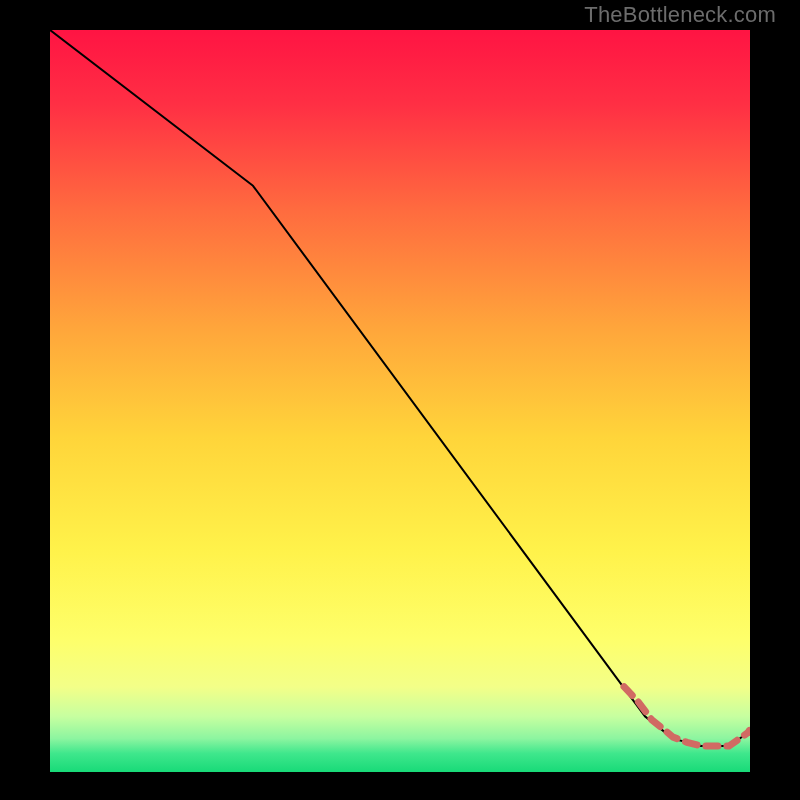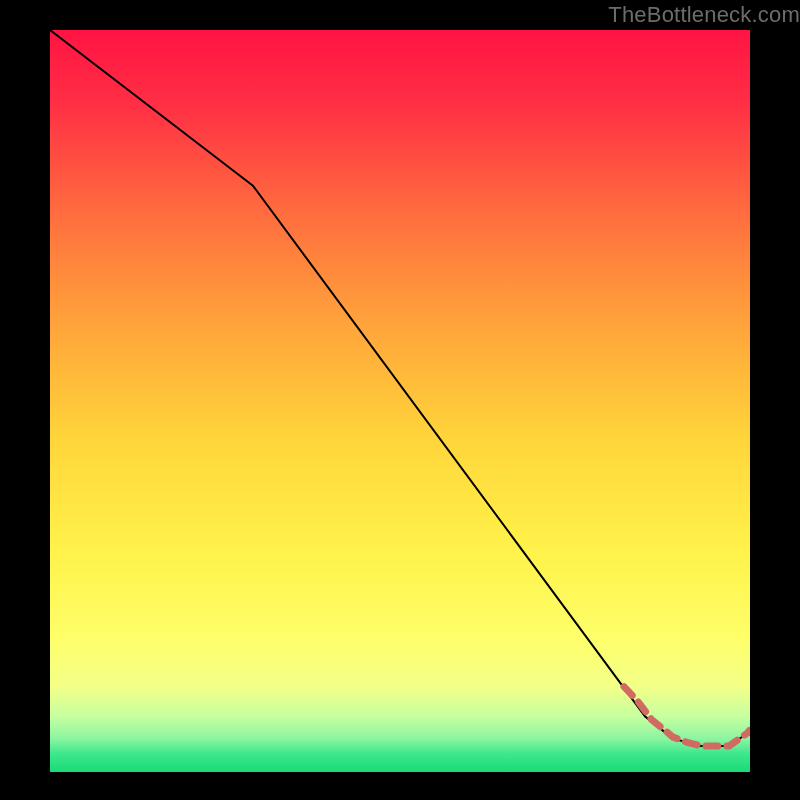--- a/index.html
+++ b/index.html
@@ -13,21 +13,21 @@
   }
   .frame {
     position: relative;
     width: 800px;
     height: 800px;
     background: #000;
   }
   .attribution {
     position: absolute;
     top: 2px;
-    right: 0;
+    right: 24px;
     color: #6c6c6c;
     font-size: 22px;
     font-weight: 500;
     letter-spacing: 0.2px;
   }
   .plot {
     position: absolute;
     left: 50px;
     top: 30px;
     width: 700px;

